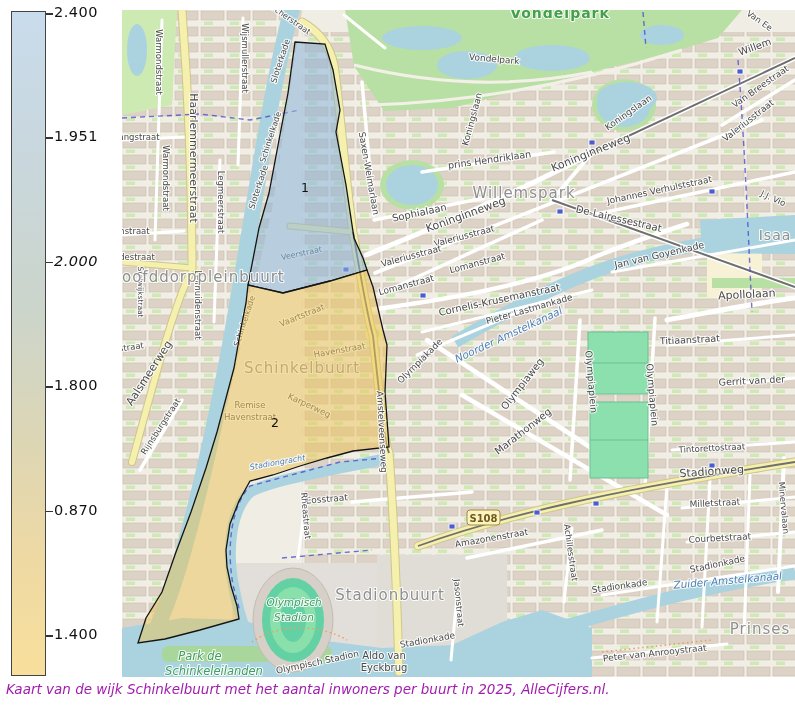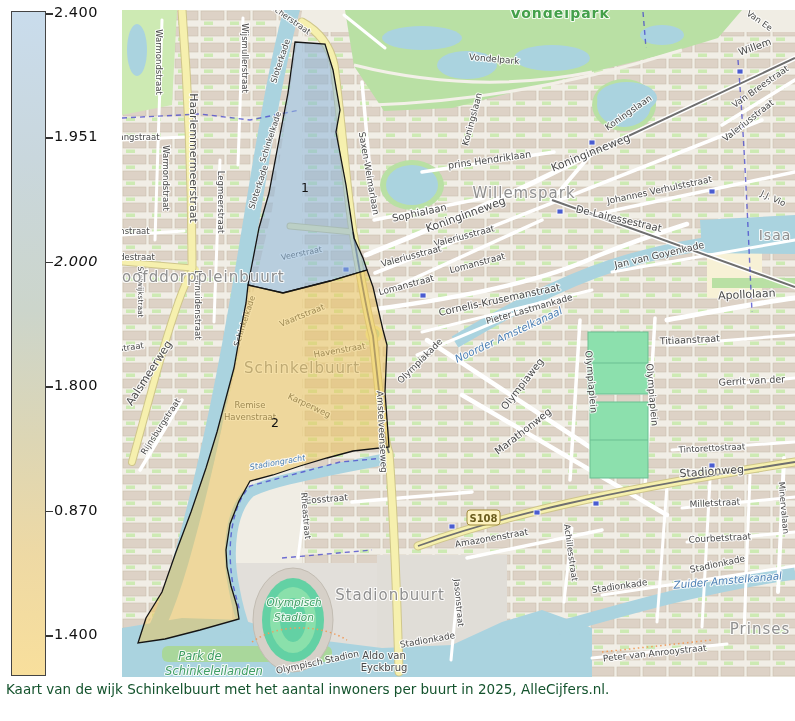--- a/index.html
+++ b/index.html
@@ -19,21 +19,21 @@
   .lbl{paint-order:stroke;stroke:#ffffff;stroke-width:2.2px;stroke-linejoin:round;stroke-opacity:.85;}
   .street{fill:#4a4a4a;}
   .area{fill:#8f8f8f;letter-spacing:1px;}
   .water-lbl{fill:#4d80b5;font-style:italic;}
   .park-lbl{fill:#3f9e63;font-style:italic;}
   .big-park{fill:#44a04a;font-weight:bold;letter-spacing:1px;}
   .rnum{fill:#111;stroke:none;}
   .region{stroke:#141414;stroke-width:1.3;}
 
   
-  .caption{position:absolute;left:6px;color:#14532d;font-size:13.5px;white-space:nowrap;}
+  .caption{position:absolute;left:6px;color:#a21caf;font-size:13.5px;white-space:nowrap;font-style:italic;}
   #cap1{top:681px;} #cap2{top:700px;}
 </style>
 </head>
 <body>
 
 <div id="stage">
 
   <div id="colorbar-wrap">
     <div id="colorbar"></div>
     <div id="cb-ticks">

